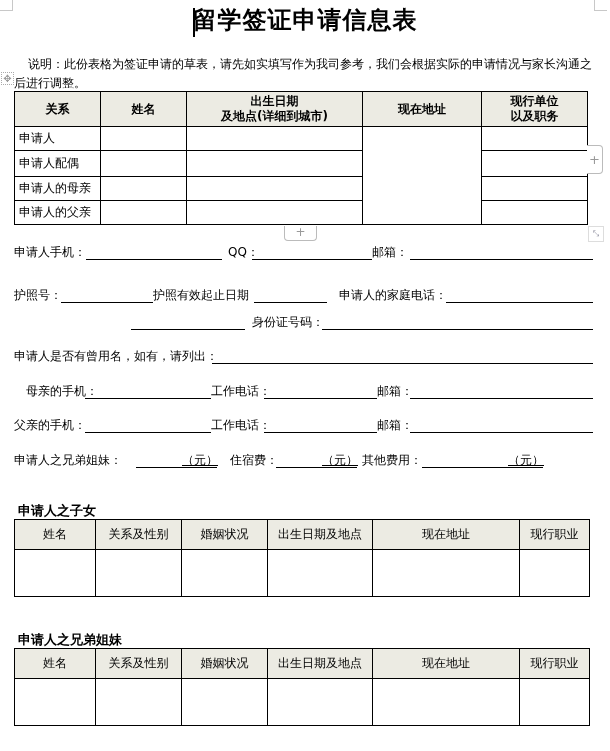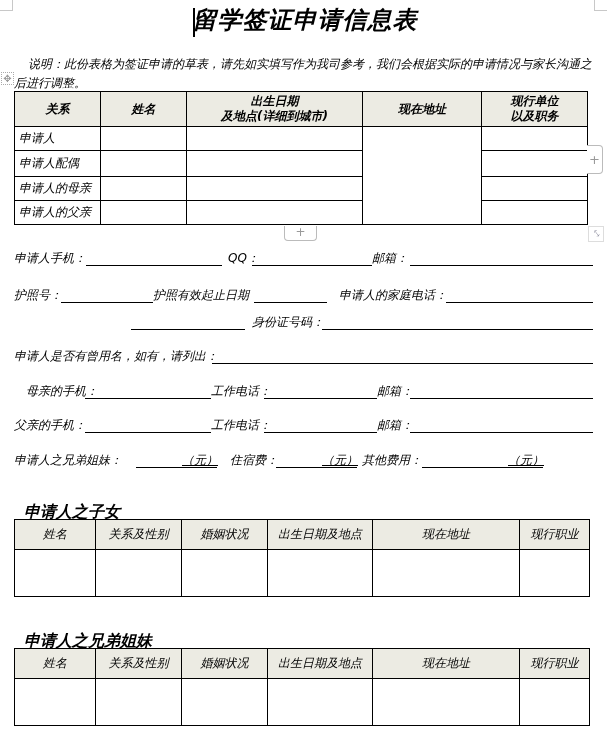--- a/index.html
+++ b/index.html
@@ -1,18 +1,18 @@
 <!DOCTYPE html>
 <html><head>
 <meta charset="utf-8">
 <style>
   html, body { margin:0; padding:0; background:#ffffff; }
   body { width:610px; height:751px; position:relative; overflow:hidden;
          font-family:"DejaVu Sans","Liberation Sans",sans-serif; color:#000; font-size:12px; }
-  .abs { position:absolute;font-style:italic; }
+  .abs { position:absolute; }
   .corner-mark-tl { left:0; top:0; width:12px; height:10px; border-right:1px solid #c8c8c8; border-bottom:1px solid #c8c8c8; }
   .corner-mark-tr { left:594px; top:0; width:12px; height:10px; border-left:1px solid #c8c8c8; border-bottom:1px solid #c8c8c8; }
   .title { left:0; width:610px; top:4px; text-align:center; font-family:"DejaVu Serif","Liberation Serif",serif; font-size:24px; font-weight:bold; letter-spacing:1px; }
   .cursor { left:193px; top:8px; width:2px; height:29px; background:#000; }
   .desc { left:14px; top:55px; width:585px; font-size:12px; line-height:19px; text-indent:14px; }
   .move-handle { left:1px; top:72px; width:11px; height:11px; color:#999; font-size:10px; line-height:11px; text-align:center; border:1px dotted #aaa; }
 
   table { border-collapse:collapse; table-layout:fixed; }
   td, th { border:1px solid #000; padding:0; }
   .t1 { left:14px; top:91px; width:573px; }
@@ -21,21 +21,21 @@
   .t1 td.tall { height:25px; }
 
   .add-col-btn { left:587px; top:145px; width:15px; height:27px; border:1px solid #bbb; border-left:none; border-radius:0 4px 4px 0; color:#999; font-size:13px; line-height:27px; text-align:center; background:#fff; }
   .add-row-btn { left:284px; top:226px; width:31px; height:14px; border:1px solid #bbb; border-top:none; border-radius:0 0 4px 4px; color:#999; font-size:12px; line-height:13px; text-align:center; background:#fff; }
   .resize-handle { left:588px; top:226px; width:14px; height:14px; border:1px solid #ddd; color:#889; font-size:8px; line-height:14px; text-align:center; }
 
   .row { left:14px; width:580px; height:18px; font-size:12px; line-height:18px; }
   .row span { position:absolute; top:0; white-space:nowrap; }
   .line { position:absolute; top:16px; border-bottom:1px solid #000; height:0; }
 
-  .sec-title { left:24px; font-size:16px; font-weight:bold; }
+  .sec-title { left:18px; font-size:13px; font-weight:bold; }
   .t2 { left:14px; width:573px; }
   .t2 th { background:#ecebe3; height:29px; font-weight:normal; font-size:12px; text-align:center; }
   .t2 td { height:46px; }
 </style>
 </head>
 <body>
 
 <div class="abs corner-mark-tl"></div>
 <div class="abs corner-mark-tr"></div>
 
@@ -86,21 +86,21 @@
     <td></td>
     <td></td>
   </tr>
 </tbody>
   </table>
 
 <div class="abs add-col-btn">+</div>
 <div class="abs add-row-btn">+</div>
 <div class="abs resize-handle">⤡</div>
 
-<div class="abs row" style="top:249px">
+<div class="abs row" style="top:243px">
   <span style="left:0">申请人手机：</span>
   <div class="line" style="left:72px;width:136px"></div>
   <span style="left:214px">QQ：</span>
   <div class="line" style="left:238px;width:120px"></div>
   <span style="left:358px">邮箱：</span>
   <div class="line" style="left:396px;width:183px"></div>
 </div>
 
 <div class="abs row" style="top:286px">
   <span style="left:0">护照号：</span>

